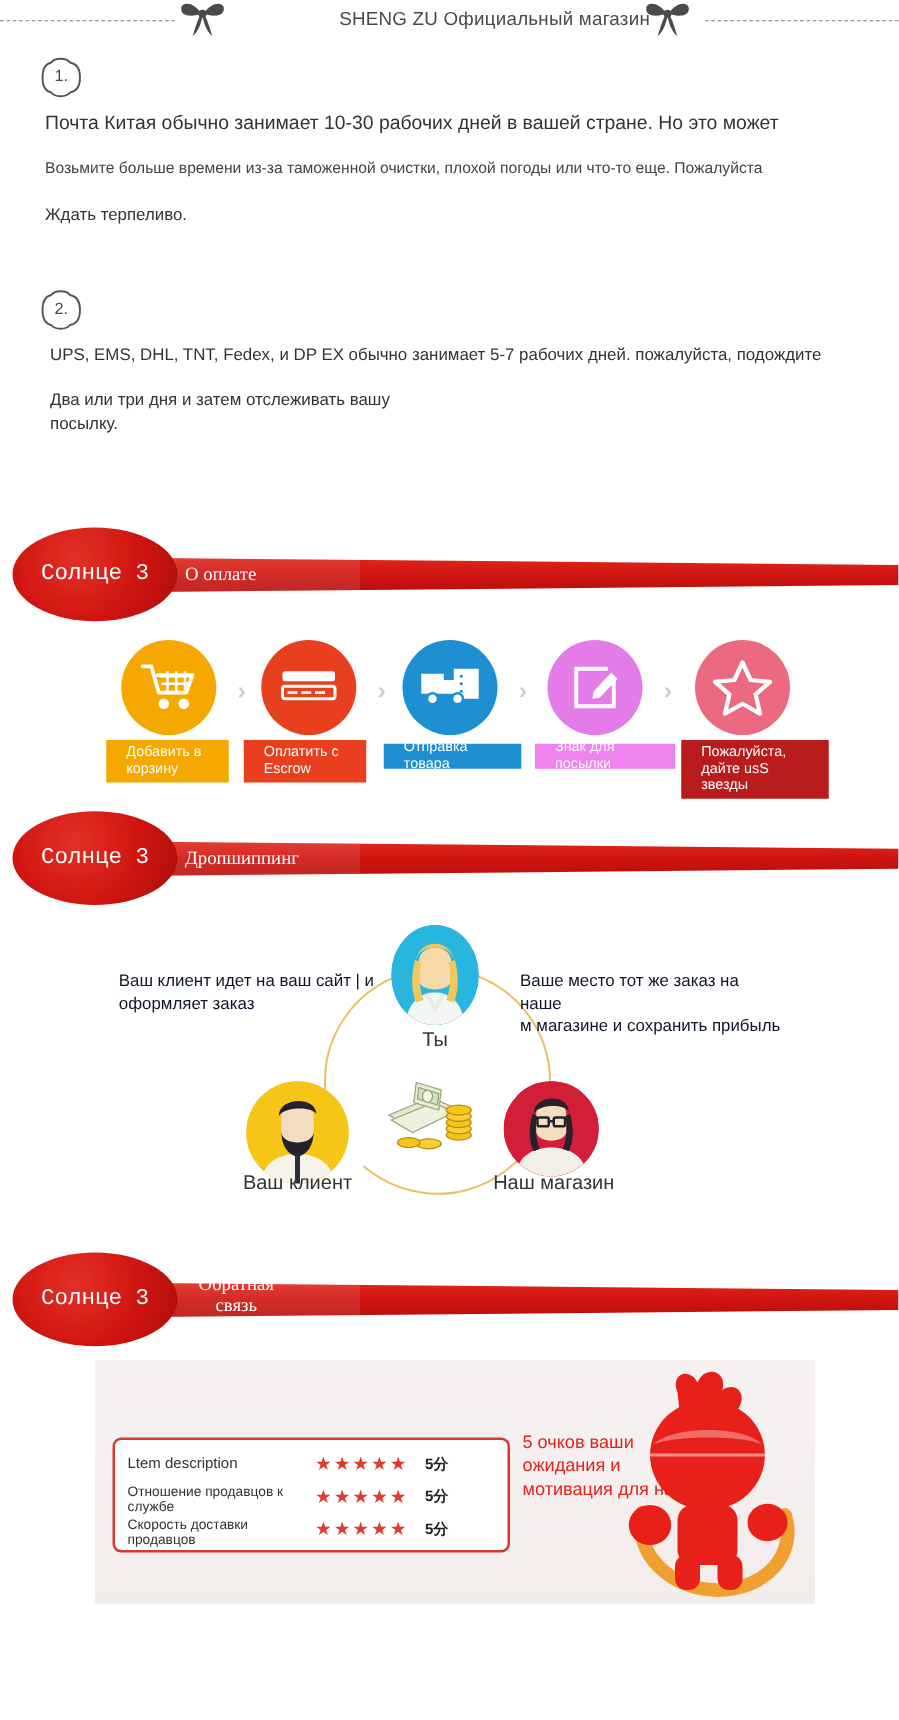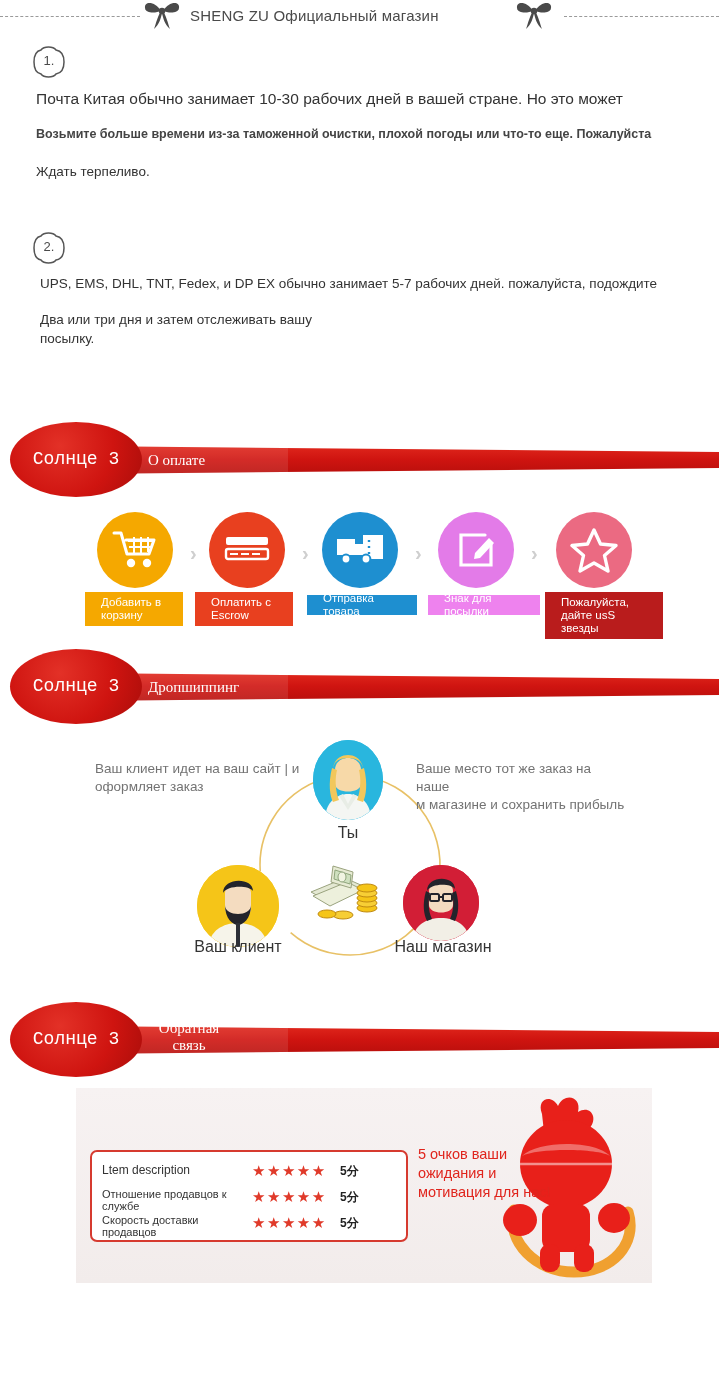--- a/index.html
+++ b/index.html
@@ -8,29 +8,29 @@
   .abs{position:absolute;}
 
   
   #header{top:0;left:0;width:719px;height:34px;}
   .dash{position:absolute;top:16px;height:0;border-top:1px dashed #9a9a9a;}
   .dash.l{left:0;width:140px;}
   .dash.r{right:0;width:155px;}
   .bow{position:absolute;top:-2px;width:44px;height:34px;color:#3a3a3a;}
   .bow.b1{left:140px;}
   .bow.b2{left:512px;}
-  #shop-title{position:absolute;top:7px;left:190px;width:330px;text-align:left;
+  #shop-title{position:absolute;top:7px;left:190px;width:330px;text-align:right;
       font-size:15px;color:#4a4a4a;letter-spacing:.2px;}
 
   
   .badge{width:46px;height:40px;color:#4a4a4a;}
   .badge span{position:absolute;top:11px;left:0;width:46px;text-align:center;
       font-size:13px;color:#4a4a4a;}
   .big-txt{font-size:15.5px;color:#333;line-height:21px;}
-  .sm-txt{font-size:12.5px;color:#444;line-height:17px;font-weight:bold;}
+  .sm-txt{font-size:12.5px;color:#444;line-height:17px;}
   .md-txt{font-size:13.5px;color:#333;line-height:19px;}
 
   
   .banner{left:0;width:719px;height:75px;}
   .banner .bar{position:absolute;left:78px;top:24px;width:641px;height:28px;
       background:linear-gradient(180deg,#e0271c 0%,#cf1410 48%,#b90f0c 100%);
       clip-path:polygon(0 0,100% 6px,100% 22px,0 100%);}
   .banner .bar-hl{position:absolute;left:78px;top:24px;width:210px;height:28px;
       background:rgba(255,255,255,.10);clip-path:polygon(0 0,100% 2px,100% 26px,0 100%);}
   .banner .ell{position:absolute;left:10px;top:0;width:132px;height:75px;border-radius:50%;
@@ -45,21 +45,21 @@
   
   .step-circle{width:76px;height:76px;border-radius:50%;display:flex;
       align-items:center;justify-content:center;}
   .chev{color:#cfcfcf;font-size:20px;font-weight:bold;}
   .chip{position:absolute;font-size:11.5px;color:#fff;line-height:13px;
       padding:4px 16px;box-sizing:border-box;}
 
   
   .av{border-radius:50%;overflow:hidden;position:absolute;}
   .ring-lbl{position:absolute;font-size:16px;color:#333;text-align:center;}
-  .side-txt{position:absolute;font-size:13.5px;color:#737373;line-height:18px;}
+  .side-txt{position:absolute;font-size:13.5px;color:#0f172a;line-height:18px;margin-top:16px;}
 
   
   #fb-panel{left:76px;top:1088px;width:576px;height:195px;
       background:linear-gradient(180deg,#f7f2f2 0%,#f2eceb 100%);}
   #fb-card{position:absolute;left:14px;top:62px;width:314px;height:88px;
       border:2px solid #d63a2f;border-radius:7px;background:#fff;}
   .fb-row{position:absolute;left:10px;font-size:11px;color:#333;line-height:12px;width:150px;}
   .fb-stars{position:absolute;left:160px;color:#e03a2a;font-size:15px;letter-spacing:1.5px;}
   .fb-score{position:absolute;left:248px;font-size:12px;color:#222;font-weight:bold;}
   #fb-note{position:absolute;left:342px;top:57px;width:150px;font-size:14.5px;

